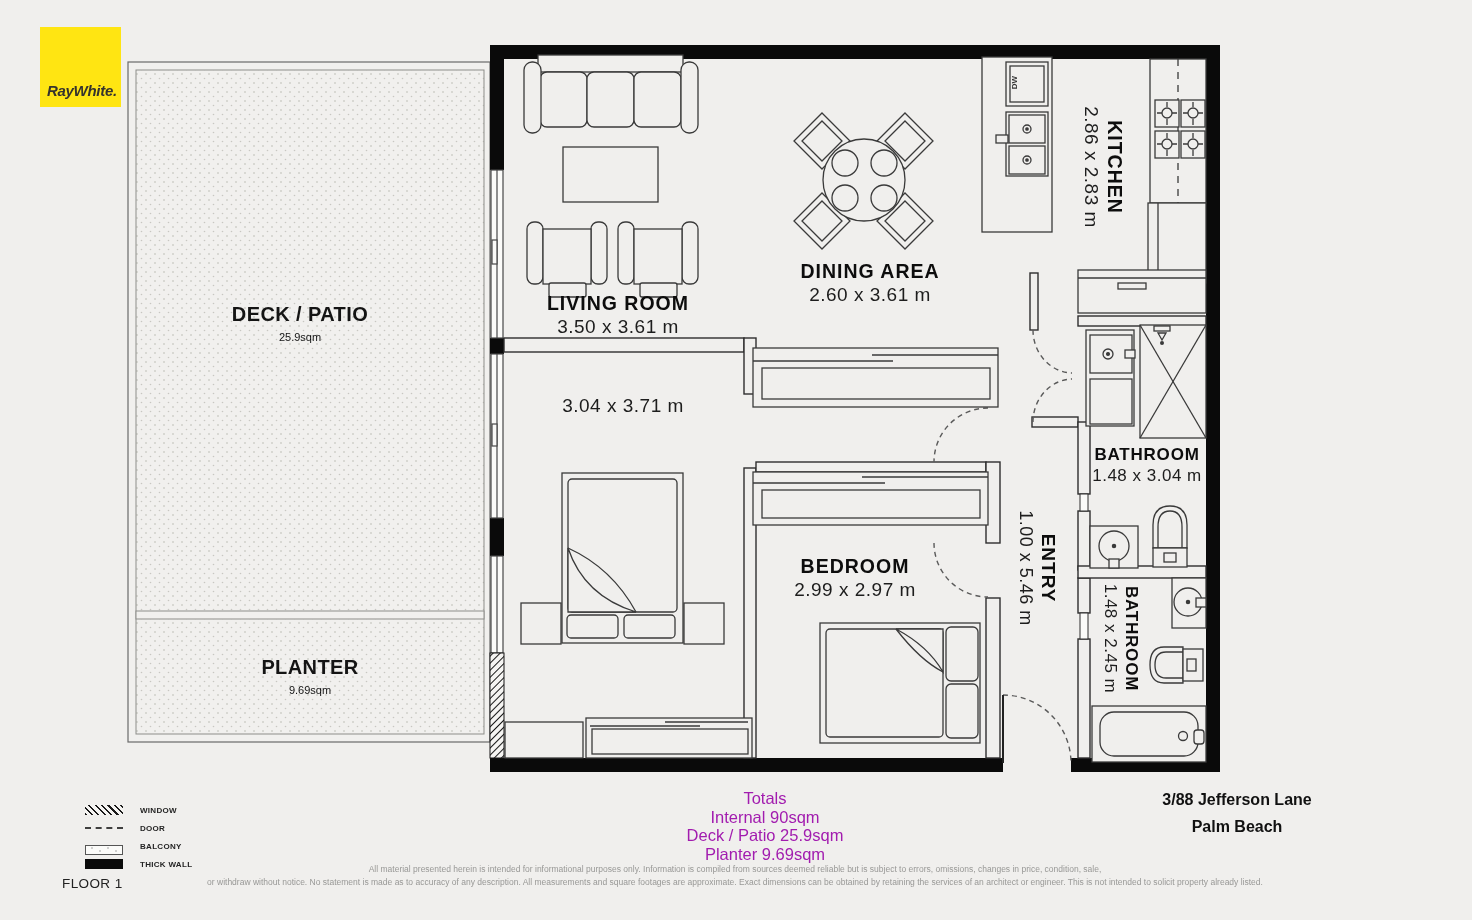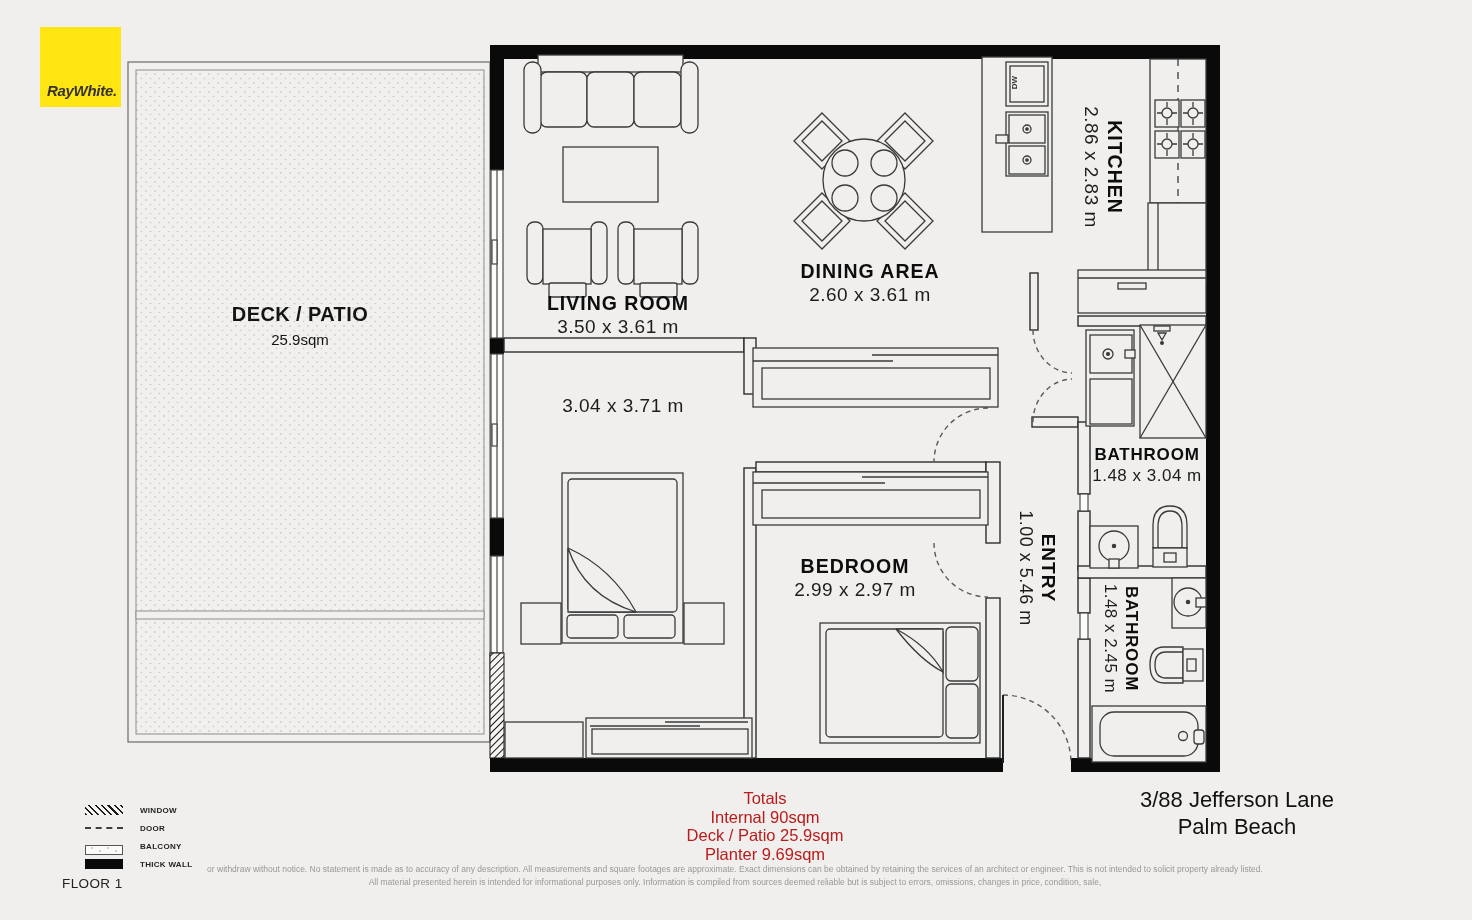--- a/index.html
+++ b/index.html
@@ -15,24 +15,24 @@
 
   .room-block { text-align:center; color:#0d0d0d; }
   .room-name { font-weight:bold; font-size:19.5px; letter-spacing:1px; white-space:nowrap; }
   .room-dims { font-size:19px; letter-spacing:0.5px; color:#1d1d1d; margin-top:1px; white-space:nowrap; }
   .small .room-name { font-size:17px; letter-spacing:0.8px; }
   .small .room-dims { font-size:17px; }
   .rot90 { transform:rotate(90deg); }
 
   .area-block { text-align:center; color:#141414; }
   .area-name { font-weight:bold; font-size:20px; letter-spacing:0.4px; }
-  .area-size { font-size:15px; margin-top:5px; }
-
-  .totals { text-align:center; font-size:16.5px; line-height:18.5px; color:#b91c1c; }
-  .address { text-align:center; font-weight:normal; font-size:22px; line-height:27px; color:#111; }
+  .area-size { font-size:11px; margin-top:5px; }
+
+  .totals { text-align:center; font-size:16.5px; line-height:18.5px; color:#a21caf; }
+  .address { text-align:center; font-weight:bold; font-size:16px; line-height:27px; color:#111; }
   .floor-label { font-size:13.5px; color:#222; letter-spacing:0.4px;margin-top:13px; }
   .disclaimer { text-align:center; font-size:8.5px; line-height:13px; color:#989896; }
 
   .legend-row { position:absolute; left:85px; height:12px; display:flex; align-items:center; z-index:2;margin-top:25px; }
   .legend-sym { width:38px; height:10px; margin-right:17px; box-sizing:border-box; }
   .lg-window { background:repeating-linear-gradient(45deg,#1a1a1a 0 1.6px,#f5f4f2 1.6px 4.5px); }
   .lg-door   { height:0; border-top:2px dashed #3f3f3f; }
   .lg-wall   { background:#0a0a0a; }
   .legend-lab { font-size:8px; font-weight:bold; letter-spacing:0.3px; color:#242424; }
 
@@ -326,20 +326,24 @@
     <div class="room-dims">1.48 x 2.45 m</div>
   </div>
 
   <div class="txt dw-label" style="left:999px; top:78px;">DW</div>
 
   <div class="txt area-block" style="left:180px; top:303px; width:240px;">
     <div class="area-name">DECK / PATIO</div>
     <div class="area-size">25.9sqm</div>
   </div>
 
+  <div class="txt area-block" style="left:190px; top:656px; width:240px;">
+    <div class="area-name">PLANTER</div>
+    <div class="area-size">9.69sqm</div>
+  </div>
 
   <div class="txt totals" style="left:565px; top:789px; width:400px;">
     <div>Totals</div>
     <div>Internal 90sqm</div>
     <div>Deck / Patio 25.9sqm</div>
     <div>Planter 9.69sqm</div>
   </div>
 
   <div class="txt address" style="left:1085px; top:786px; width:304px;">
     <div>3/88 Jefferson Lane</div>
@@ -367,17 +371,17 @@
     <div class="legend-lab">BALCONY</div>
   </div>
   <div class="legend-row" style="top:833px;">
     <div class="legend-sym lg-wall"></div>
     <div class="legend-lab">THICK WALL</div>
   </div>
 
   <div class="txt floor-label" style="left:62px; top:863px;">FLOOR 1</div>
 
   <div class="txt disclaimer" style="left:140px; top:863px; width:1190px;">
+    <div>All material presented herein is intended for informational purposes only. Information is compiled from sources deemed reliable but is subject to errors, omissions, changes in price, condition, sale,</div>
     <div>or withdraw without notice. No statement is made as to accuracy of any description. All measurements and square footages are approximate. Exact dimensions can be obtained by retaining the services of an architect or engineer. This is not intended to solicit property already listed.</div>
-    <div>All material presented herein is intended for informational purposes only. Information is compiled from sources deemed reliable but is subject to errors, omissions, changes in price, condition, sale,</div>
   </div>
 
 </div>
 
 </body></html>

